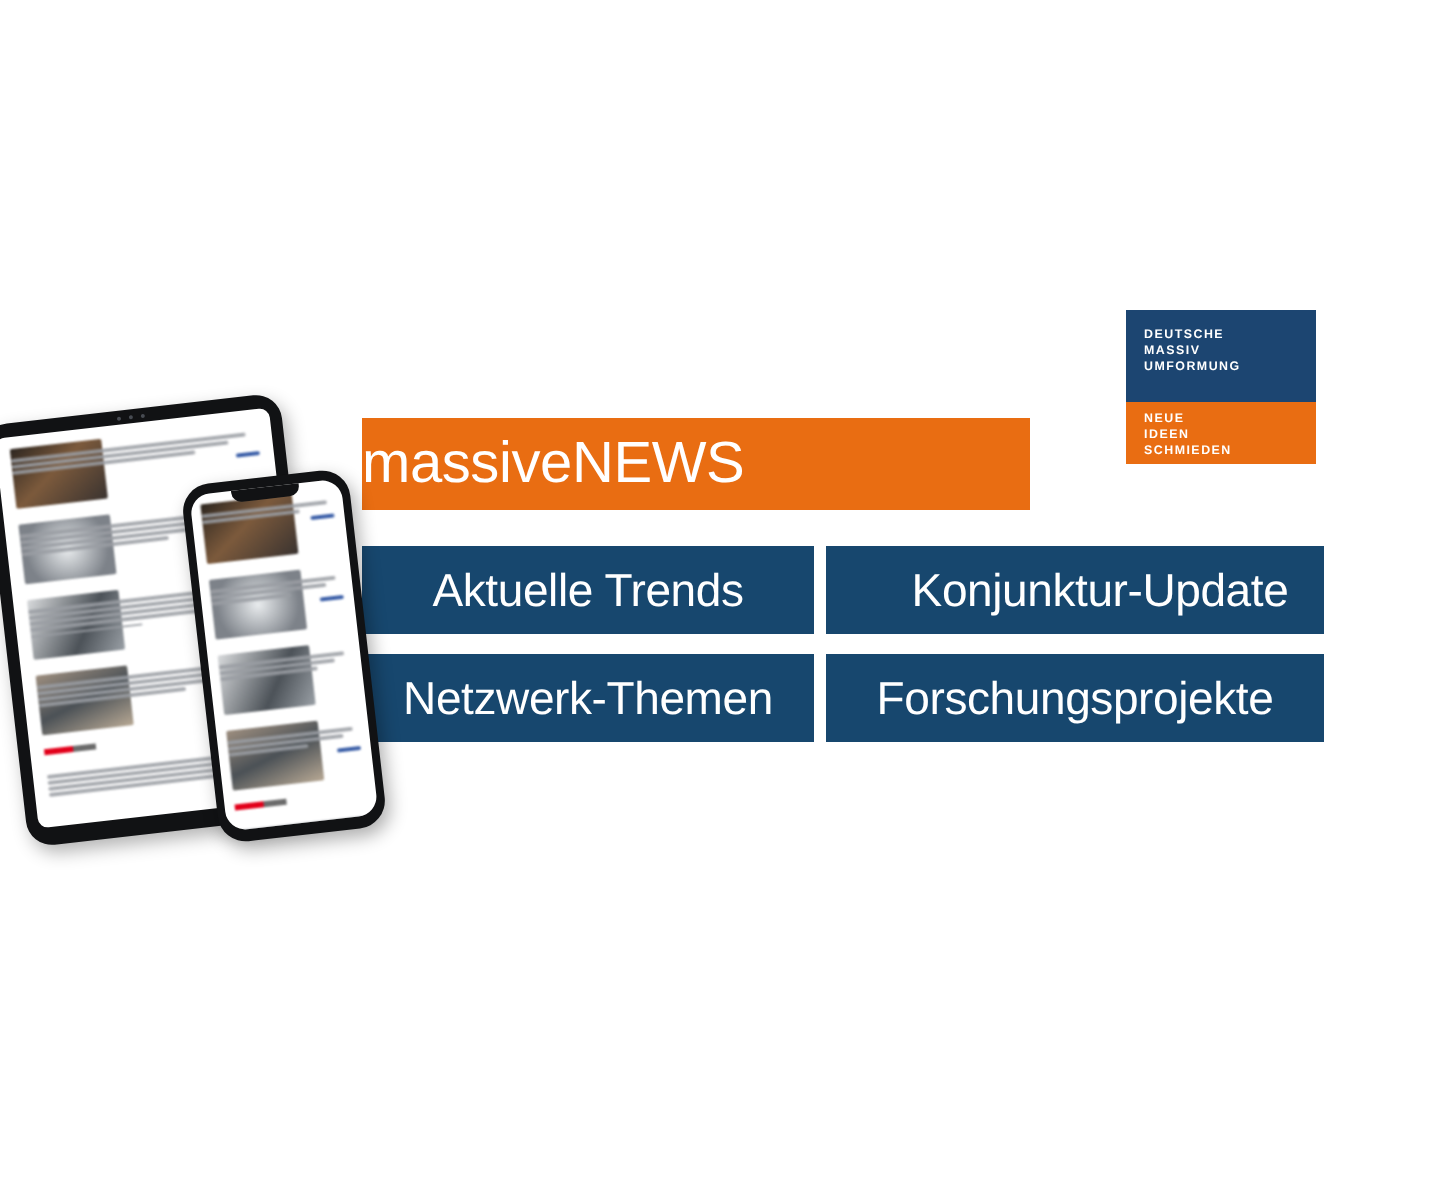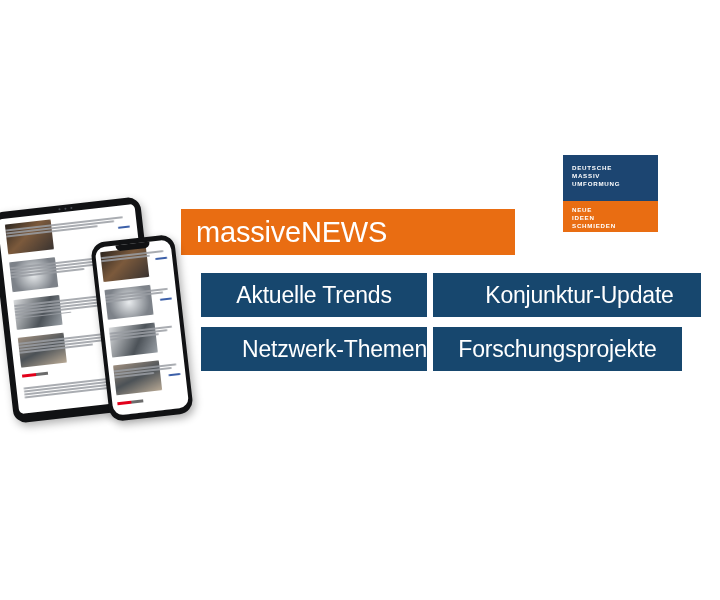--- a/index.html
+++ b/index.html
@@ -165,43 +165,41 @@
     height: 46px;
     background: #e96d12;
     display: flex;
     align-items: center;
   }
   .news-banner .news-title {
     color: #ffffff;
     font-size: 29px;
     line-height: 29px;
     font-weight: normal;
-    padding-left: 15px;
     letter-spacing: -0.2px;
     white-space: nowrap;
   }
 
   
   .btn {
     position: absolute;
     background: #17476e;
     display: flex;
     align-items: center;
     justify-content: center;
     color: #ffffff;
     font-size: 23px;
     line-height: 23px;
     letter-spacing: -0.2px;
     white-space: nowrap;
     box-sizing: border-box;
-    margin-left: 20px;
   }
   .btn-trends        { left: 181px; top: 273px; width: 226px; height: 44px; }
-  .btn-konjunktur    { left: 413px; top: 273px; width: 268px; height: 44px; padding-left: 25px; }
-  .btn-netzwerk      { left: 181px; top: 327px; width: 226px; height: 44px; justify-content: flex-end; }
+  .btn-konjunktur    { left: 413px; top: 273px; width: 249px; height: 44px; padding-left: 25px; }
+  .btn-netzwerk      { left: 181px; top: 327px; width: 226px; height: 44px; }
   .btn-forschung     { left: 413px; top: 327px; width: 249px; height: 44px; justify-content: center; }
 
   
   .logo {
     position: absolute;
     left: 563px;
     top: 155px;
     width: 95px;
     height: 77px;
     box-sizing: border-box;

